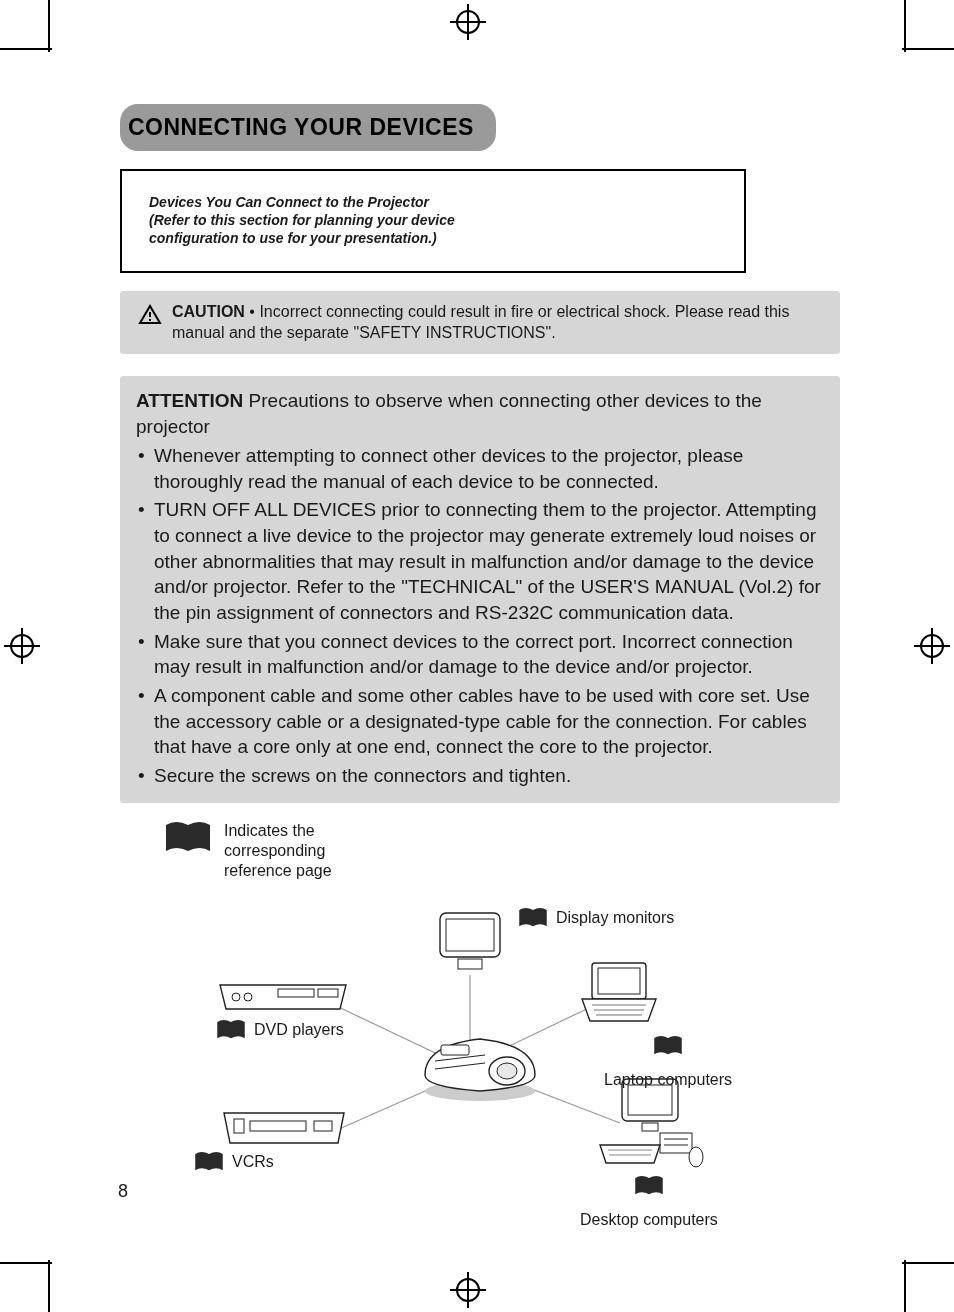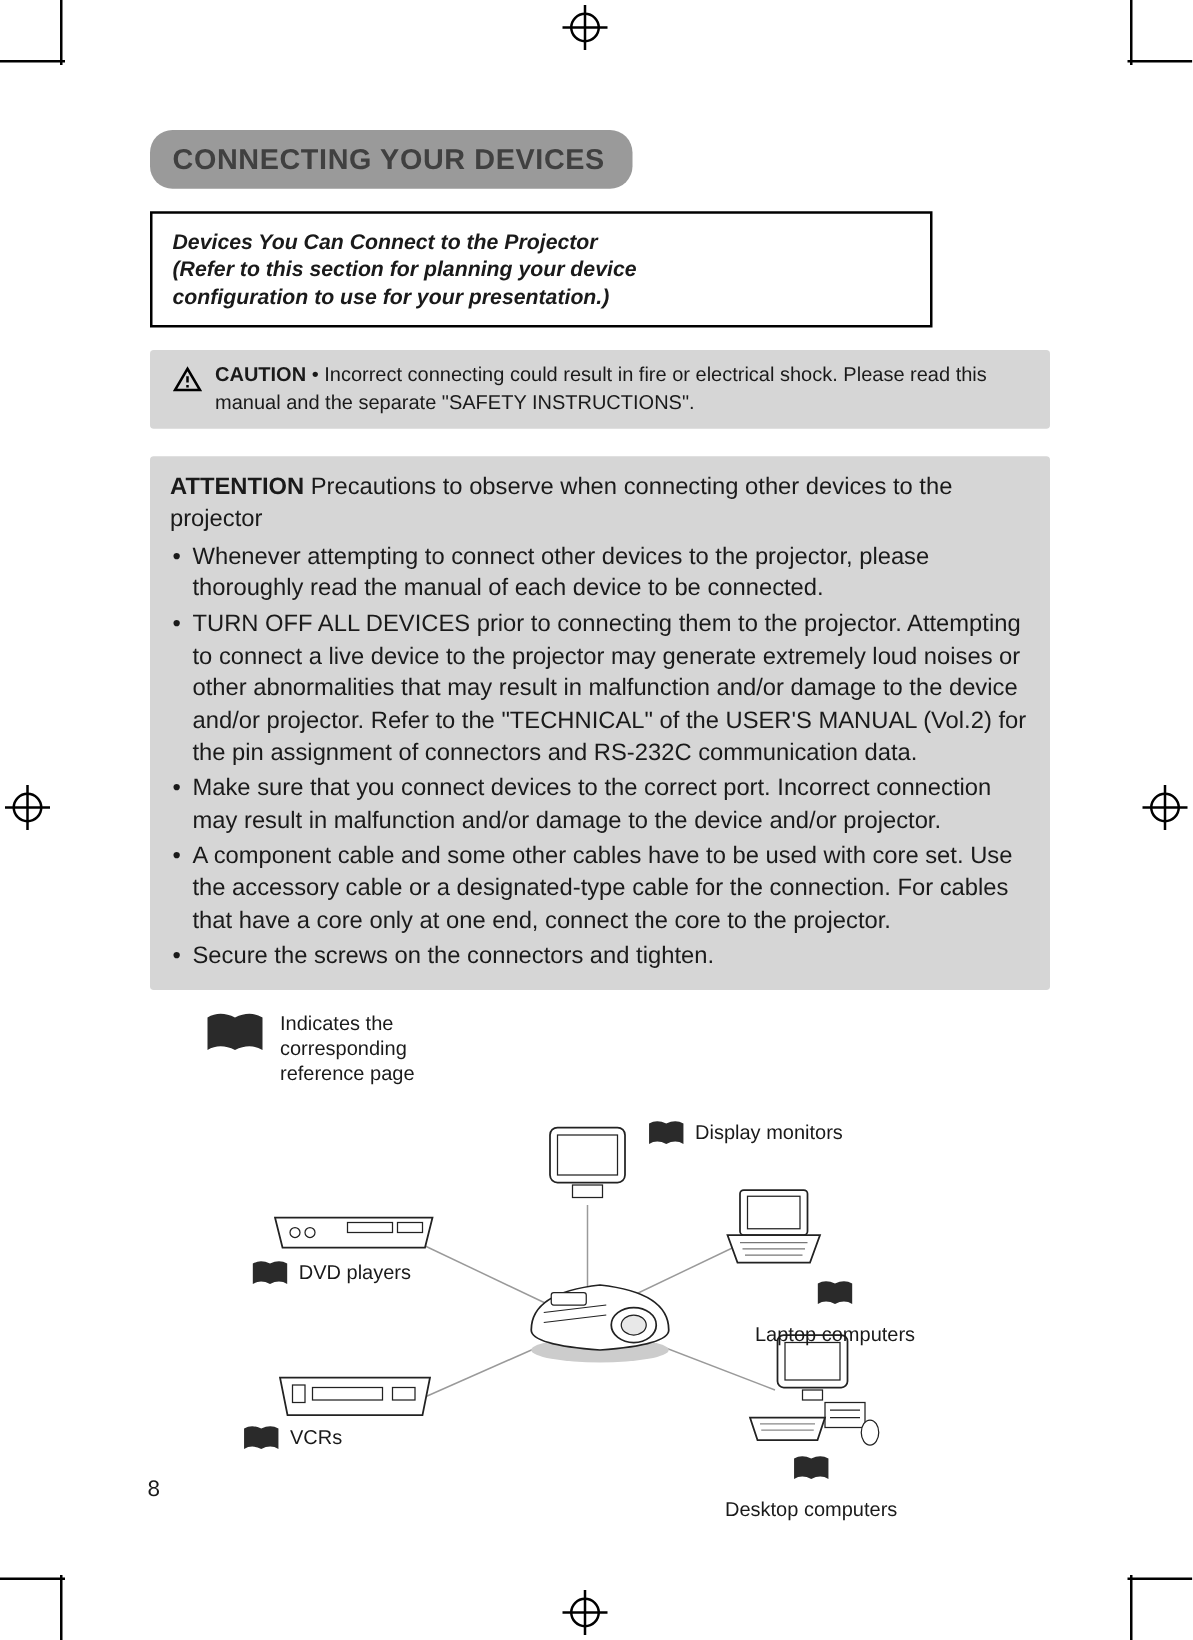--- a/index.html
+++ b/index.html
@@ -5,23 +5,23 @@
   html,body{margin:0;padding:0;background:#fff;font-family:Helvetica,Arial,sans-serif;color:#1a1a1a;}
   .sheet{position:relative;width:954px;height:1312px;background:#fff;overflow:hidden;}
   
   .crop-h{position:absolute;height:2px;background:#000;}
   .crop-v{position:absolute;width:2px;background:#000;}
   .reg{position:absolute;width:36px;height:36px;}
   .reg::before{content:"";position:absolute;left:50%;top:0;width:2px;height:100%;background:#000;transform:translateX(-50%);}
   .reg::after{content:"";position:absolute;top:50%;left:0;height:2px;width:100%;background:#000;transform:translateY(-50%);}
   .reg .circ{position:absolute;left:50%;top:50%;width:20px;height:20px;border:2px solid #000;border-radius:50%;transform:translate(-50%,-50%);}
   .page{position:absolute;left:120px;top:104px;width:720px;}
-  .heading-pill{display:inline-block;background:#9a9a9a;color:#404040;font-weight:700;font-size:23px;letter-spacing:0.5px;padding:10px 22px 10px 18px;border-radius:18px;}
+  .heading-pill{display:inline-block;background:#9a9a9a;color:#000000;font-weight:700;font-size:23px;letter-spacing:0.5px;padding:10px 22px 10px 8px;border-radius:18px;}
   .subtitle-box{border:2px solid #000;margin-top:18px;padding:12px 16px 12px 16px;width:590px;}
-  .subtitle-box p{margin:0;font-family:Arial,Helvetica,sans-serif;font-weight:800;font-style:italic;font-size:17px;line-height:1.28;}
+  .subtitle-box p{margin:11px;font-family:Arial,Helvetica,sans-serif;font-weight:800;font-style:italic;font-size:14px;line-height:1.28;}
   .callout{background:#d6d6d6;border-radius:3px;margin-top:18px;padding:10px 14px 10px 18px;font-size:16px;line-height:1.35;}
   .callout .row{display:flex;gap:10px;align-items:flex-start;}
   .warn-icon{flex:0 0 24px;margin-top:2px;}
   .attention{background:#d6d6d6;border-radius:3px;margin-top:22px;padding:12px 16px 14px 16px;font-size:19px;line-height:1.35;}
   .attention ul{margin:4px 0 0 0;padding:0;list-style:none;}
   .attention li{position:relative;padding-left:18px;margin-top:3px;}
   .attention li::before{content:"•";position:absolute;left:2px;top:0;}
   .legend{display:flex;align-items:flex-start;gap:12px;margin-top:18px;margin-left:44px;}
   .book-icon{flex:0 0 44px;}
   .legend-text{font-size:16px;line-height:1.25;max-width:150px;}
@@ -192,21 +192,21 @@
 
       <div class="dev-label" style="left:398px;top:12px;">
         <span class="book-icon">
             <svg viewBox="0 0 48 34" width="30" height="22">
               <path d="M2 4 Q12 -2 24 4 Q36 -2 46 4 V30 Q36 24 24 30 Q12 24 2 30 Z" fill="#2a2a2a"></path>
             </svg>
           </span>
         <span>Display monitors</span>
       </div>
 
-      <div class="dev-label" style="left:81px;top:124px;">
+      <div class="dev-label" style="left:96px;top:124px;">
         <span class="book-icon">
             <svg viewBox="0 0 48 34" width="30" height="22">
               <path d="M2 4 Q12 -2 24 4 Q36 -2 46 4 V30 Q36 24 24 30 Q12 24 2 30 Z" fill="#2a2a2a"></path>
             </svg>
           </span>
         <span>DVD players</span>
       </div>
 
       <div class="dev-label" style="left:484px;top:140px;flex-direction:column;">
         <span class="book-icon">

